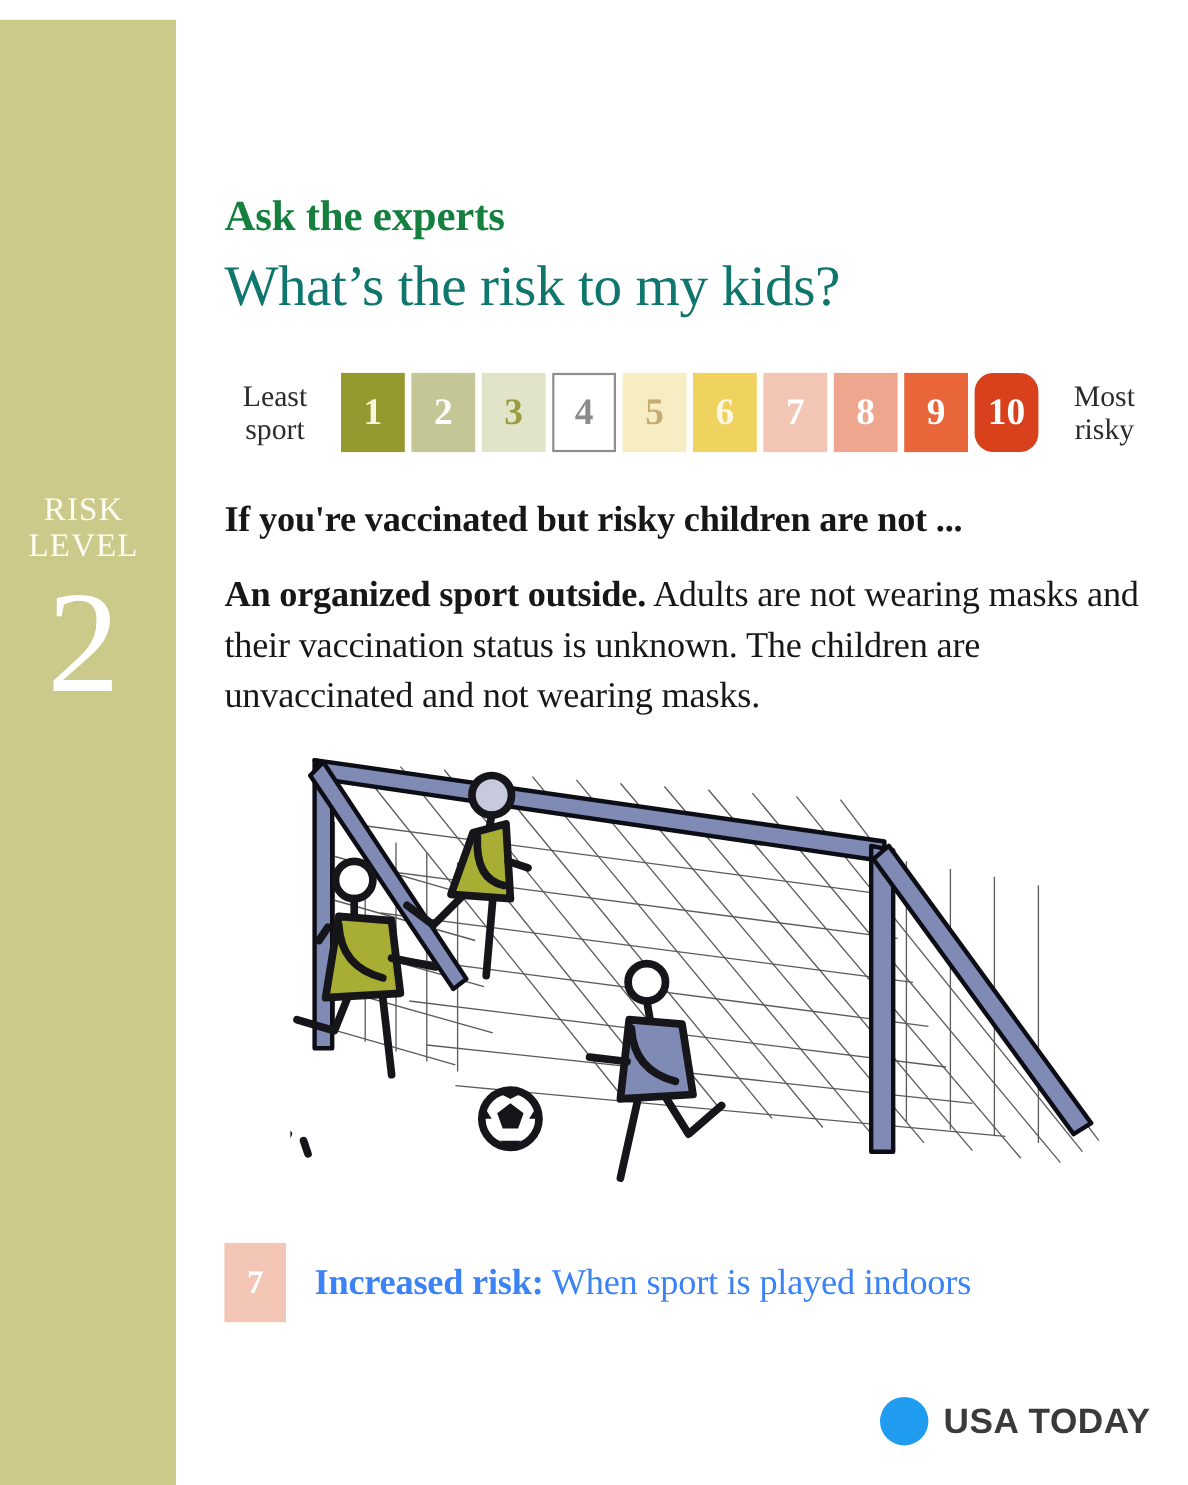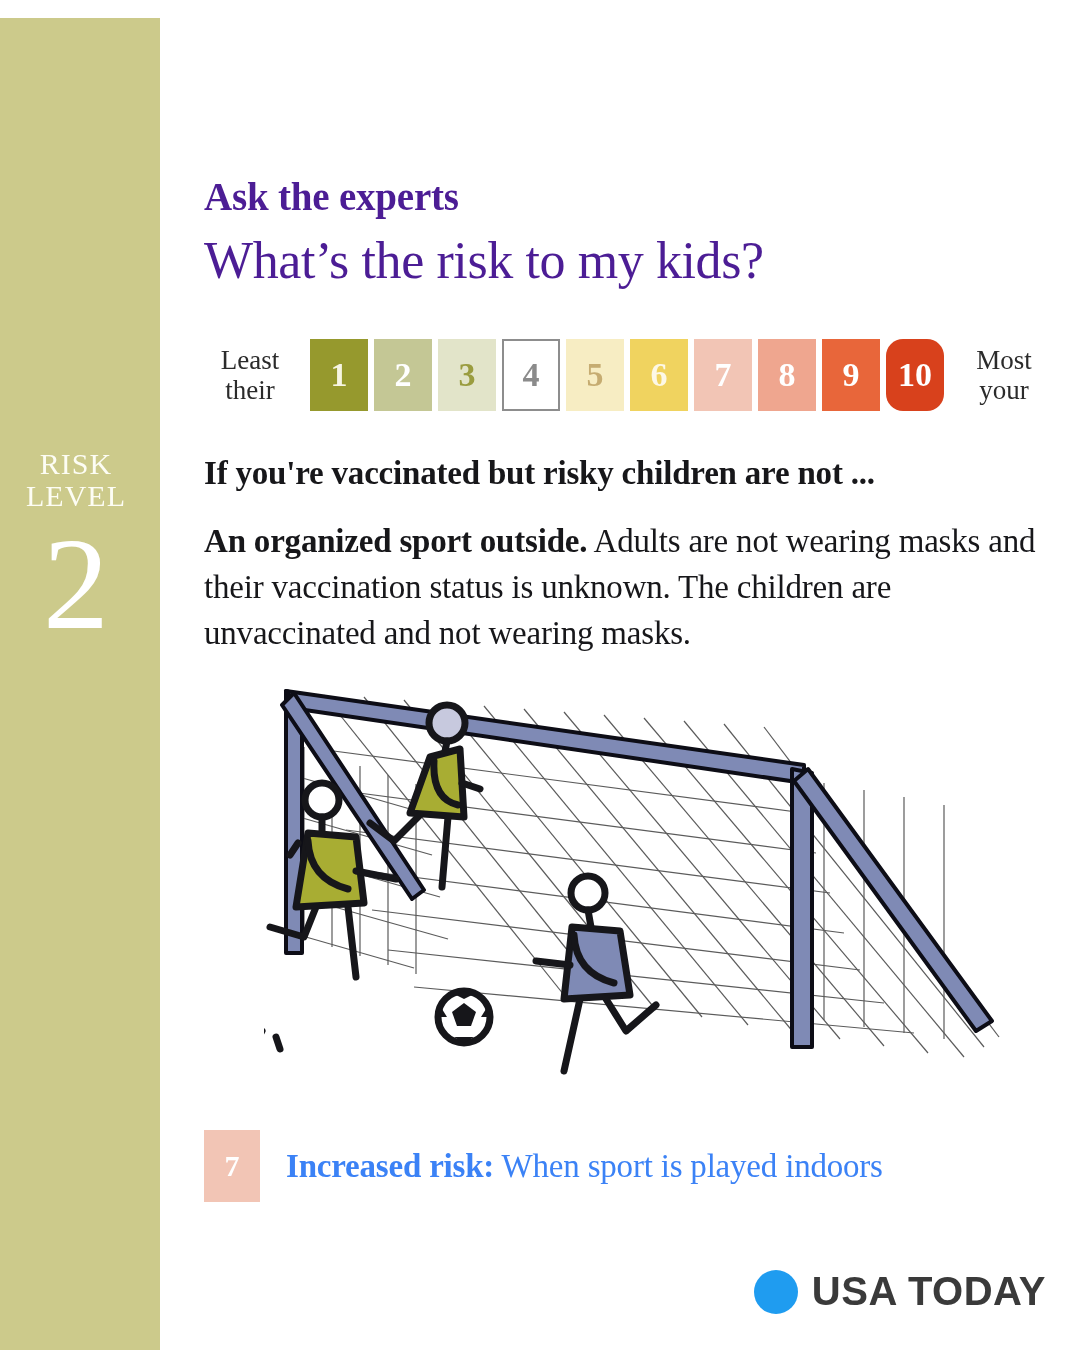--- a/index.html
+++ b/index.html
@@ -56,21 +56,21 @@
     height: 1350px;
   }
 
   
   #kicker {
     position: absolute;
     left: 0; top: 175px;
     font-weight: bold;
     font-size: 39px;
     line-height: 44px;
-    color: #4c1d95;
+    color: #15803d;
     letter-spacing: -0.2px;
   }
   #headline {
     position: absolute;
     left: 0; top: 230px;
     font-weight: normal;
     font-size: 52px;
     line-height: 62px;
     color: #9b9d40;
     letter-spacing: -0.4px;
@@ -180,44 +180,44 @@
   #logo-dot {
     width: 44px;
     height: 44px;
     border-radius: 50%;
     background: #1f9cf0;
     flex: 0 0 44px;
   }
   #logo-text {
     font-family: "Liberation Sans", sans-serif;
     font-weight: bold;
-    font-size: 40px;
+    font-size: 32px;
     letter-spacing: 0.5px;
     color: #3a3a3a;
   }
 </style>
 </head>
 <body>
 
 <div id="risk-rail" style="background: rgb(204, 202, 139);">
   <div id="risk-rail-inner">
     <div class="rail-word">RISK</div>
     <div class="rail-word">LEVEL</div>
     <div id="rail-number">2</div>
   </div>
 </div>
 
 <div id="content">
 
   <div id="kicker">Ask the experts</div>
-  <div id="headline" style="color: #4c1d95;">What’s the risk to my kids?</div>
+  <div id="headline" style="color: #0f766e;">What’s the risk to my kids?</div>
 
   <div id="scale">
     <div class="scale-edge-label">Least
-their</div>
+sport</div>
     <div id="scale-boxes">
         <div class="scale-box" style="background: rgb(150, 153, 45); color: rgb(246, 245, 226);">
           <span>1</span>
         </div>
         <div class="scale-box" style="background: rgb(196, 199, 149); color: rgb(255, 255, 255);">
           <span>2</span>
         </div>
         <div class="scale-box" style="background: rgb(226, 228, 201); color: rgb(154, 156, 63);">
           <span>3</span>
         </div>
@@ -237,21 +237,21 @@
           <span>8</span>
         </div>
         <div class="scale-box" style="background: rgb(232, 102, 58); color: rgb(255, 255, 255);">
           <span>9</span>
         </div>
         <div class="scale-box" style="background: rgb(216, 65, 28); color: rgb(255, 255, 255); border-radius: 17px;">
           <span>10</span>
         </div>
       </div>
     <div class="scale-edge-label">Most
-your</div>
+risky</div>
   </div>
 
   <div id="lead-line">If you're vaccinated but risky children are not ...</div>
 
   <div id="body-para"><b>An organized sport outside.</b><span> Adults are not wearing masks and their vaccination status is unknown. The children are unvaccinated and not wearing masks.</span></div>
 
   <div id="illustration">
     <svg width="800" height="430" viewBox="0 0 800 430">
 
       <g stroke="#5b5b5b" stroke-width="1.2" fill="none">

